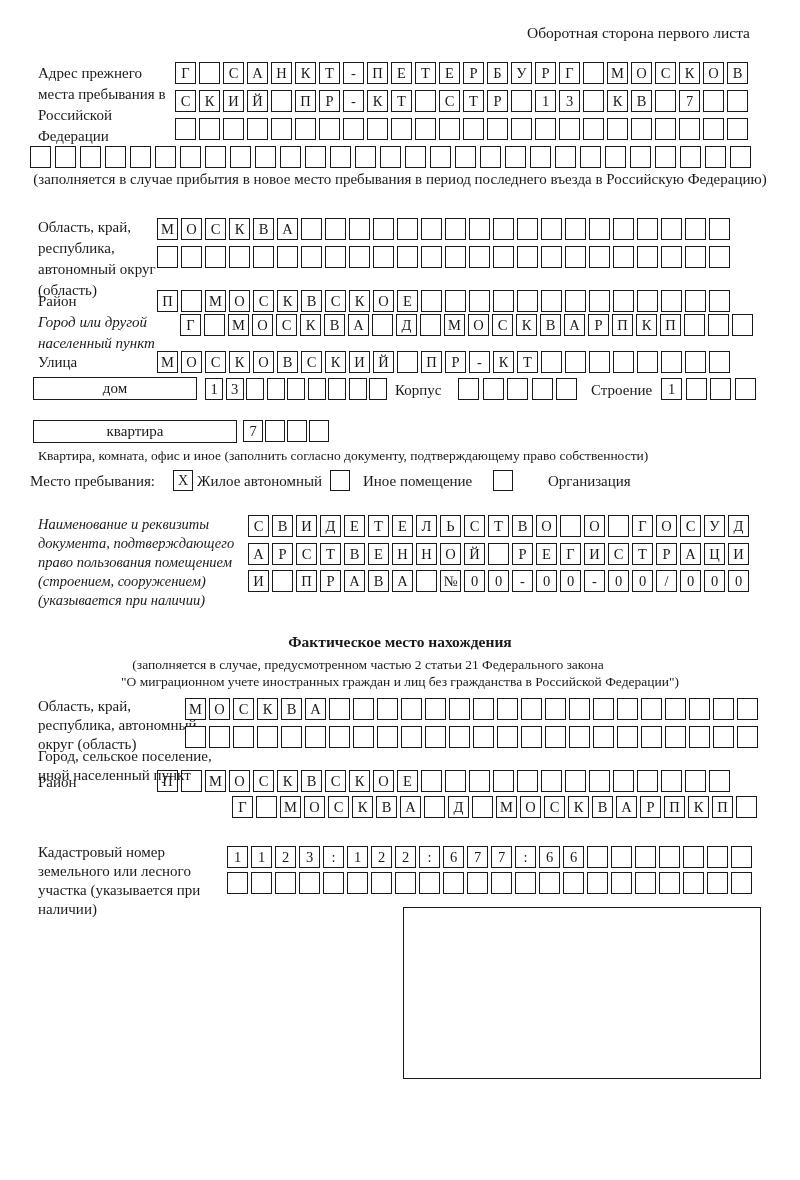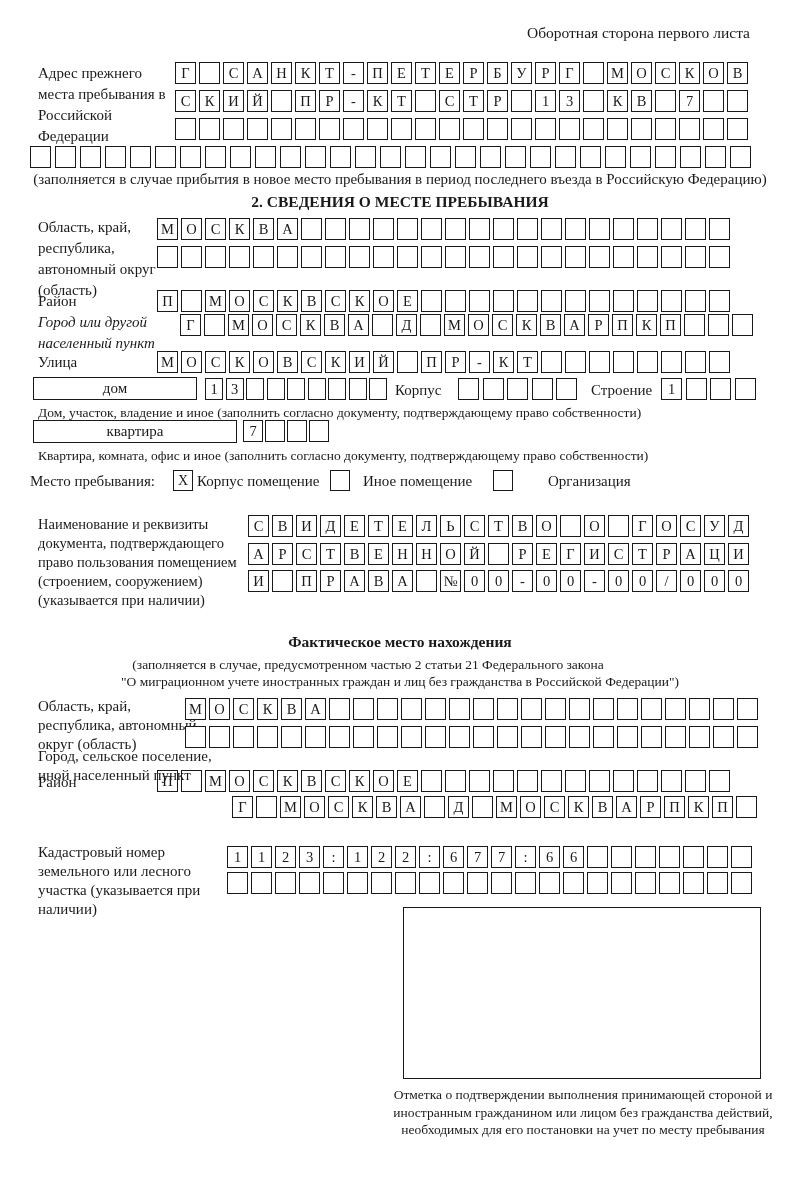--- a/index.html
+++ b/index.html
@@ -133,21 +133,20 @@
       <span class="cell"></span>
       <span class="cell"></span>
       <span class="cell"></span>
       <span class="cell"></span>
       <span class="cell"></span>
       <span class="cell"></span>
       <span class="cell"></span>
     </div>
   <div class="cap centered" style="left:0;top:171px;width:800px;font-size:15px;">(заполняется в случае прибытия в новое место пребывания в период последнего въезда в Российскую Федерацию)</div>
 
-  <div class="title" style="top:193px;">2. СВЕДЕНИЯ О МЕСТЕ ПРЕБЫВАНИЯ</div>
 
   <div class="lbl" style="left:38px;top:217px;width:125px;">Область, край, республика, автономный округ (область)</div>
   <div class="boxrow" style="left:157px;top:218px;">
       <span class="cell">М</span>
       <span class="cell">О</span>
       <span class="cell">С</span>
       <span class="cell">К</span>
       <span class="cell">В</span>
       <span class="cell">А</span>
       <span class="cell"></span>
@@ -300,40 +299,39 @@
       <span class="cell"></span>
       <span class="cell"></span>
     </div>
   <div class="lbl" style="left:591px;top:380px;">Строение</div>
   <div class="boxrow" style="left:661px;top:378px;gap:3.5px;">
       <span class="cell">1</span>
       <span class="cell"></span>
       <span class="cell"></span>
       <span class="cell"></span>
     </div>
-  <div class="cap" style="left:38px;top:404px;width:740px;">Дом, участок, владение и иное (заполнить согласно документу, подтверждающему право собственности)</div>
 
   <div class="wbox" style="left:33px;top:420px;width:204px;height:23px;">квартира</div>
   <div class="boxrow" style="left:243px;top:420px;--cw:20px;gap:2px;">
       <span class="cell">7</span>
       <span class="cell"></span>
       <span class="cell"></span>
       <span class="cell"></span>
     </div>
   <div class="cap" style="left:38px;top:447px;width:740px;">Квартира, комната, офис и иное (заполнить согласно документу, подтверждающему право собственности)</div>
 
   <div class="lbl" style="left:30px;top:471px;">Место пребывания:</div>
   <div class="chk" style="left:173px;top:470px;">X</div>
-  <div class="lbl" style="left:197px;top:471px;">Корпус помещение</div>
+  <div class="lbl" style="left:197px;top:471px;">Жилое автономный</div>
   <div class="chk" style="left:330px;top:470px;"></div>
   <div class="lbl" style="left:363px;top:471px;">Иное помещение</div>
   <div class="chk" style="left:493px;top:470px;"></div>
   <div class="lbl" style="left:540px;top:471px;margin-left:8px;">Организация</div>
 
-  <div class="lbl tight" style="left:38px;top:515px;width:200px;font-size:14.5px;">Наименование и реквизиты документа, подтверждающего право пользования помещением (строением, сооружением) (указывается при наличии)</div>
+  <div class="lbl tight" style="left:38px;top:515px;width:200px;font-size:14.5px;font-style:italic;">Наименование и реквизиты документа, подтверждающего право пользования помещением (строением, сооружением) (указывается при наличии)</div>
   <div class="boxrow" style="left:248px;top:515px;">
       <span class="cell">С</span>
       <span class="cell">В</span>
       <span class="cell">И</span>
       <span class="cell">Д</span>
       <span class="cell">Е</span>
       <span class="cell">Т</span>
       <span class="cell">Е</span>
       <span class="cell">Л</span>
       <span class="cell">Ь</span>
@@ -553,15 +551,14 @@
       <span class="cell"></span>
       <span class="cell"></span>
       <span class="cell"></span>
       <span class="cell"></span>
       <span class="cell"></span>
       <span class="cell"></span>
       <span class="cell"></span>
     </div>
 
   <div class="bigbox" style="left:403px;top:907px;width:358px;height:172px;"></div>
-  <div class="cap centered" style="left:383px;top:1086px;width:400px;line-height:17.5px;">Отметка о подтверждении выполнения принимающей стороной и иностранным гражданином или лицом без гражданства действий, необходимых для его постановки на учет по месту пребывания</div>
 
 </div>
 
 </body></html>

